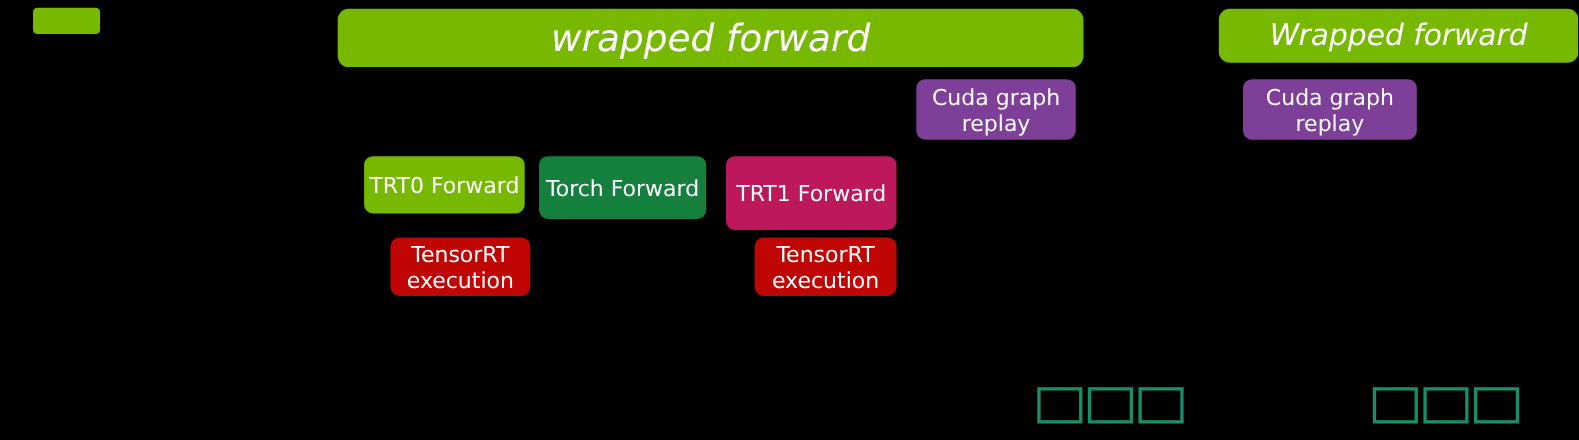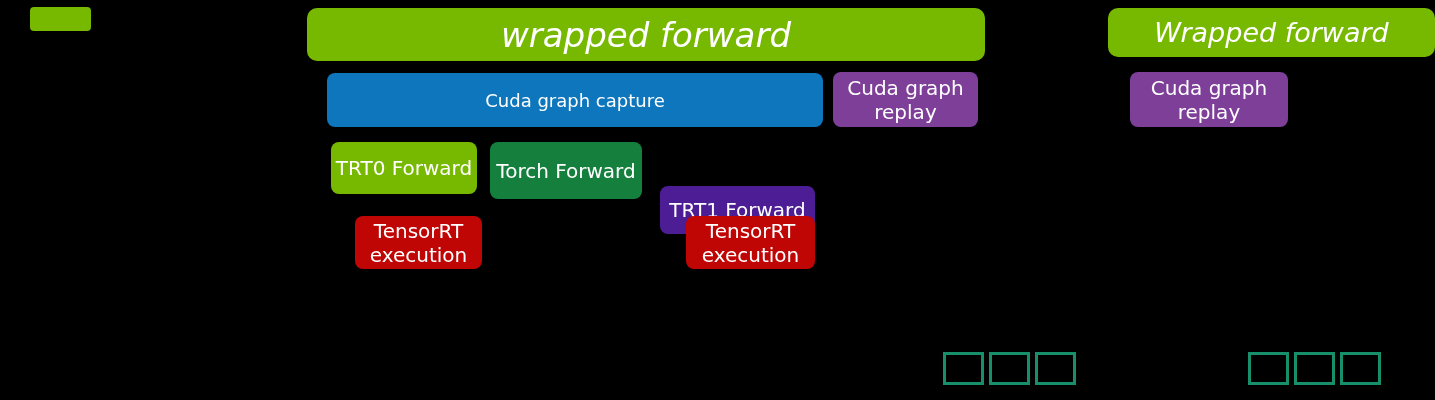--- a/index.html
+++ b/index.html
@@ -42,33 +42,32 @@
 <body>
 
 <div class="canvas">
 
   <div class="box r4" style="left: 30px; top: 7px; width: 61px; height: 24px; background-color: rgb(118, 185, 0);"></div>
 
   <div class="box r10 t34" style="left: 307px; top: 8px; width: 678px; height: 53px; background-color: rgb(118, 185, 0);">wrapped forward</div>
 
   <div class="box r10 t27" style="left: 1108px; top: 8px; width: 327px; height: 49px; background-color: rgb(118, 185, 0);">Wrapped forward</div>
 
-  <div class="box r8 t18" style="left: 327px; top: 73px; width: 496px; height: 54px; background-color: rgb(14, 118, 189);">Cuda graph capture</div>
 
   <div class="box r8 t17 pre" style="left: 833px; top: 72px; width: 145px; height: 55px; background-color: rgb(125, 63, 152);">Cuda graph
 replay</div>
 
   <div class="box r8 t17 pre" style="left: 1130px; top: 72px; width: 158px; height: 55px; background-color: rgb(125, 63, 152);">Cuda graph
 replay</div>
 
   <div class="box r8 t16" style="left: 331px; top: 142px; width: 146px; height: 52px; background-color: rgb(118, 185, 0);">TRT0 Forward</div>
 
   <div class="box r8 t16" style="left: 490px; top: 142px; width: 152px; height: 57px; background-color: #15803d;">Torch Forward</div>
 
-  <div class="box r8 t16" style="left: 660px; top: 142px; width: 155px; height: 48px; background-color: #4c1d95; margin-top: 44px;">TRT1 Forward</div>
+  <div class="box r8 t16" style="left: 660px; top: 142px; width: 155px; height: 67px; background-color: #be185d;">TRT1 Forward</div>
 
   <div class="box r8 t16 pre" style="left: 355px; top: 216px; width: 127px; height: 53px; background-color: rgb(192, 5, 5);">TensorRT
 execution</div>
 
   <div class="box r8 t16 pre" style="left: 686px; top: 216px; width: 129px; height: 53px; background-color: rgb(192, 5, 5);">TensorRT
 execution</div>
 
   <div class="squares" style="left:943px;top:352px;">
     <div class="square" style="border-color: rgb(23, 143, 107);"></div>
     <div class="square" style="border-color: rgb(23, 143, 107);"></div>

